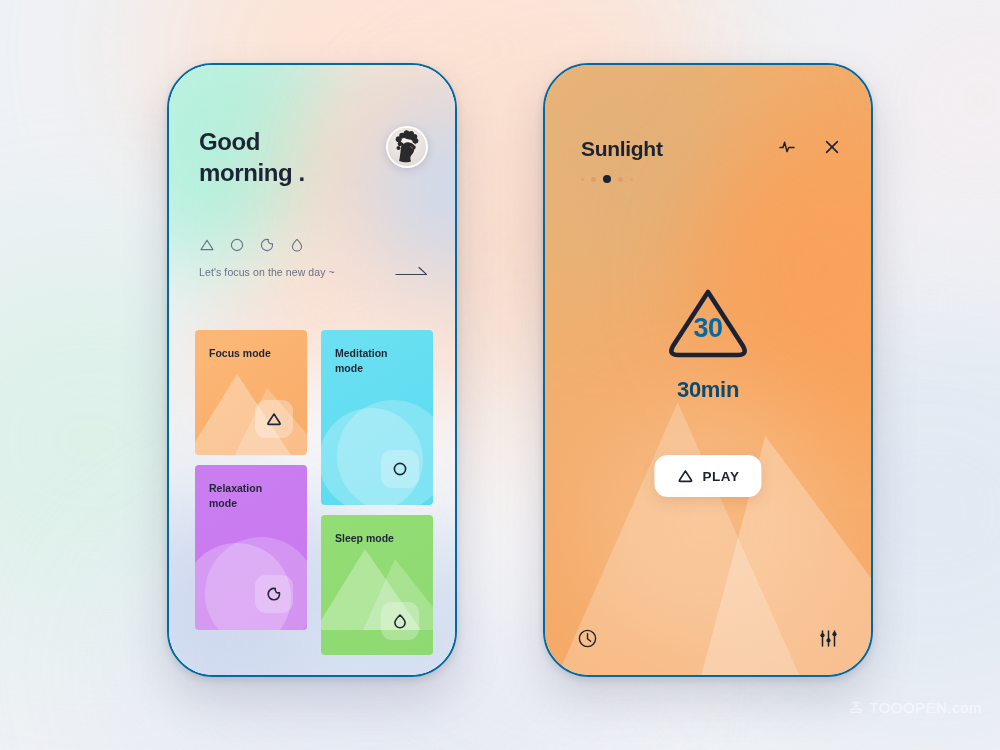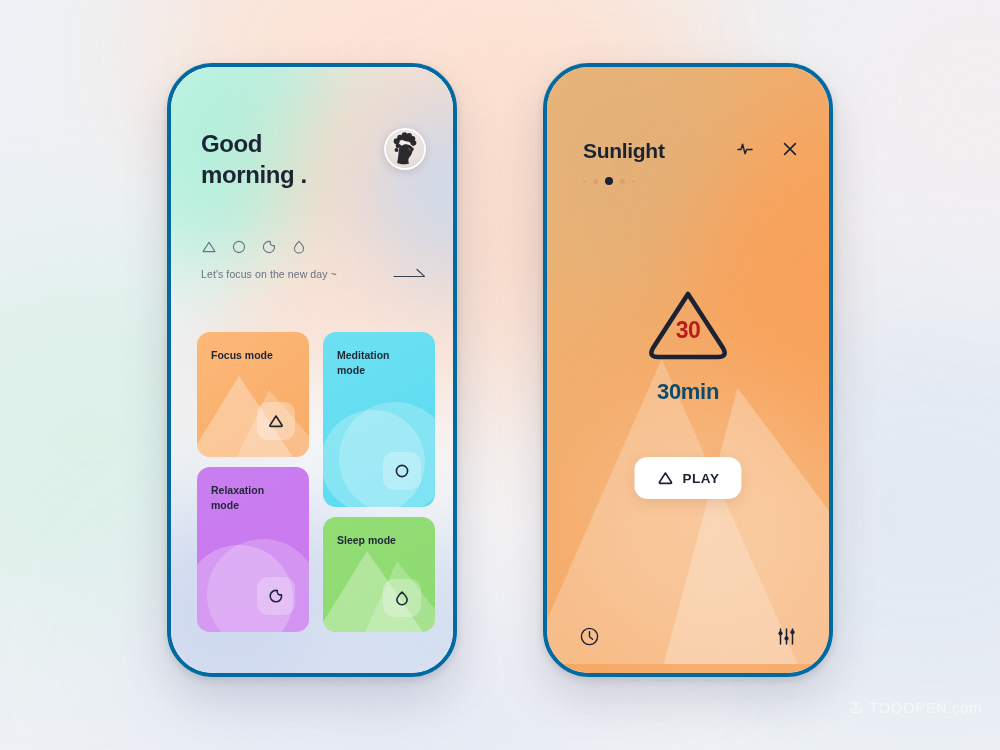--- a/index.html
+++ b/index.html
@@ -27,34 +27,34 @@
   .blob-peach-mid   { left: 380px;  top: 90px;   width: 420px; height: 420px; background: #fbd9c6; opacity: .85; }
   .blob-mint-left   { left: -120px; top: 250px;  width: 420px; height: 380px; background: #d8f1e6; opacity: .75; }
   .blob-blue-right  { left: 700px;  top: 300px;  width: 460px; height: 420px; background: #e2e9f3; opacity: .9; }
   .blob-lav-bottom  { left: 120px;  top: 520px;  width: 500px; height: 300px; background: #e4e8f4; opacity: .85; }
   .blob-rose-right  { left: 820px;  top: -60px;  width: 320px; height: 320px; background: #f4eef0; opacity: .8; }
   .blob-white-mid   { left: 420px;  top: 360px;  width: 340px; height: 300px; background: #f7f6f6; opacity: .8; }
 
   
   .phone {
     position: absolute;
-    border: 4px solid #0369a1;
+    border: 2px solid #0369a1;
     border-radius: 46px;
     overflow: hidden;
     box-shadow: 0 22px 46px rgba(80,80,110,.20), 0 3px 8px rgba(0,0,0,.12);
   }
   .phone-screen {
     position: relative;
     width: 100%; height: 100%;
     border-radius: 40px;
     overflow: hidden;
   }
 
   #phone-home { left: 167px; top: 63px; width: 290px; height: 614px; }
-  #phone-player { left: 543px; top: 63px; width: 290px; height: 614px; }
+  #phone-player { left: 543px; top: 63px; width: 330px; height: 614px; }
 
   
   .home-bg { position: absolute; inset: 0; background: #eef3f6; }
   .home-bg .hb { position: absolute; border-radius: 50%; filter: blur(46px); }
   .hb-mint    { left: -80px;  top: -70px;  width: 290px; height: 280px; background: #b6f0dd; }
   .hb-peach   { left: 120px;  top: -30px;  width: 280px; height: 300px; background: #fcd9c3; }
   .hb-rose    { left: 40px;   top: 170px;  width: 300px; height: 260px; background: #fbe0d2; }
   .hb-blueTR  { left: 190px;  top: 20px;   width: 190px; height: 200px; background: #cfd9ea; }
   .hb-white   { left: 30px;   top: 300px;  width: 290px; height: 240px; background: #f6f7f9; }
   .hb-lav     { left: -70px;  top: 430px;  width: 280px; height: 240px; background: #cfd9ef; }
@@ -99,21 +99,21 @@
   }
 
   
   .cards {
     position: absolute;
     left: 26px; top: 265px;
     width: 238px; height: 300px;
   }
   .card {
     position: absolute;
-    border-radius: 13px;
+    border-radius: 4px;
     overflow: hidden;
   }
   .card-title {
     position: absolute; left: 14px; top: 16px;
     font-size: 10.5px; font-weight: 600; color: #1f2636;
     line-height: 1.42; white-space: pre-line;
     z-index: 4;
   }
   .card-deco { position: absolute; inset: 0; z-index: 1; }
   .badge {
@@ -121,21 +121,21 @@
     width: 38px; height: 38px;
     border-radius: 11px;
     display: flex; align-items: center; justify-content: center;
     z-index: 5;
   }
   .badge svg { display: block; }
 
   #card-focus      { left: 0;    top: 0;   width: 112px; height: 125px; background: linear-gradient(145deg,#fcb878,#f9ab67); }
   #card-meditation { left: 126px; top: 0;  width: 112px; height: 175px; background: linear-gradient(150deg,#6de0f2,#59dbf0); }
   #card-relaxation { left: 0;    top: 135px; width: 112px; height: 165px; background: linear-gradient(150deg,#c97ef0,#c978ee); }
-  #card-sleep      { left: 126px; top: 185px; width: 112px; height: 115px; background: linear-gradient(150deg,#92dd74,#8ed971); }
+  #card-sleep      { left: 126px; top: 185px; width: 112px; height: 140px; background: linear-gradient(150deg,#92dd74,#8ed971); }
 
   
   .player-bg { position: absolute; inset: 0; background: linear-gradient(128deg,#edb878 0%,#f3ab6a 45%,#f7a863 70%,#f6ab6c 100%); }
   .player-bg .pb { position: absolute; border-radius: 50%; filter: blur(50px); }
   .pb-dark  { left: -40px; top: -40px; width: 240px; height: 260px; background: #e3b179; }
   .pb-warm  { left: 150px; top: 60px;  width: 260px; height: 300px; background: #f9a159; opacity:.85; }
   .pb-light { left: 30px;  top: 330px; width: 260px; height: 260px; background: #f7bc86; opacity:.8; }
 
   .player-mountains { position: absolute; inset: 0; z-index: 1; }
 
@@ -161,21 +161,21 @@
 
   .timer-badge {
     position: absolute; left: 50%; top: 218px;
     transform: translateX(-50%);
     width: 88px; height: 80px; z-index: 4;
     display: flex; align-items: center; justify-content: center;
   }
   .timer-badge svg { position: absolute; inset: 0; }
   .timer-num {
     position: relative;
-    font-size: 23px; font-weight: 700; color: #b91c1c;
+    font-size: 27px; font-weight: 700; color: #0369a1;
     margin-top: 11px; letter-spacing: -0.5px;
   }
 
   .timer-label {
     position: absolute; left: 0; right: 0; top: 312px;
     text-align: center;
     font-size: 22px; font-weight: 600; color: #0c4a6e;
     letter-spacing: -0.3px; z-index: 4;
   }
 

